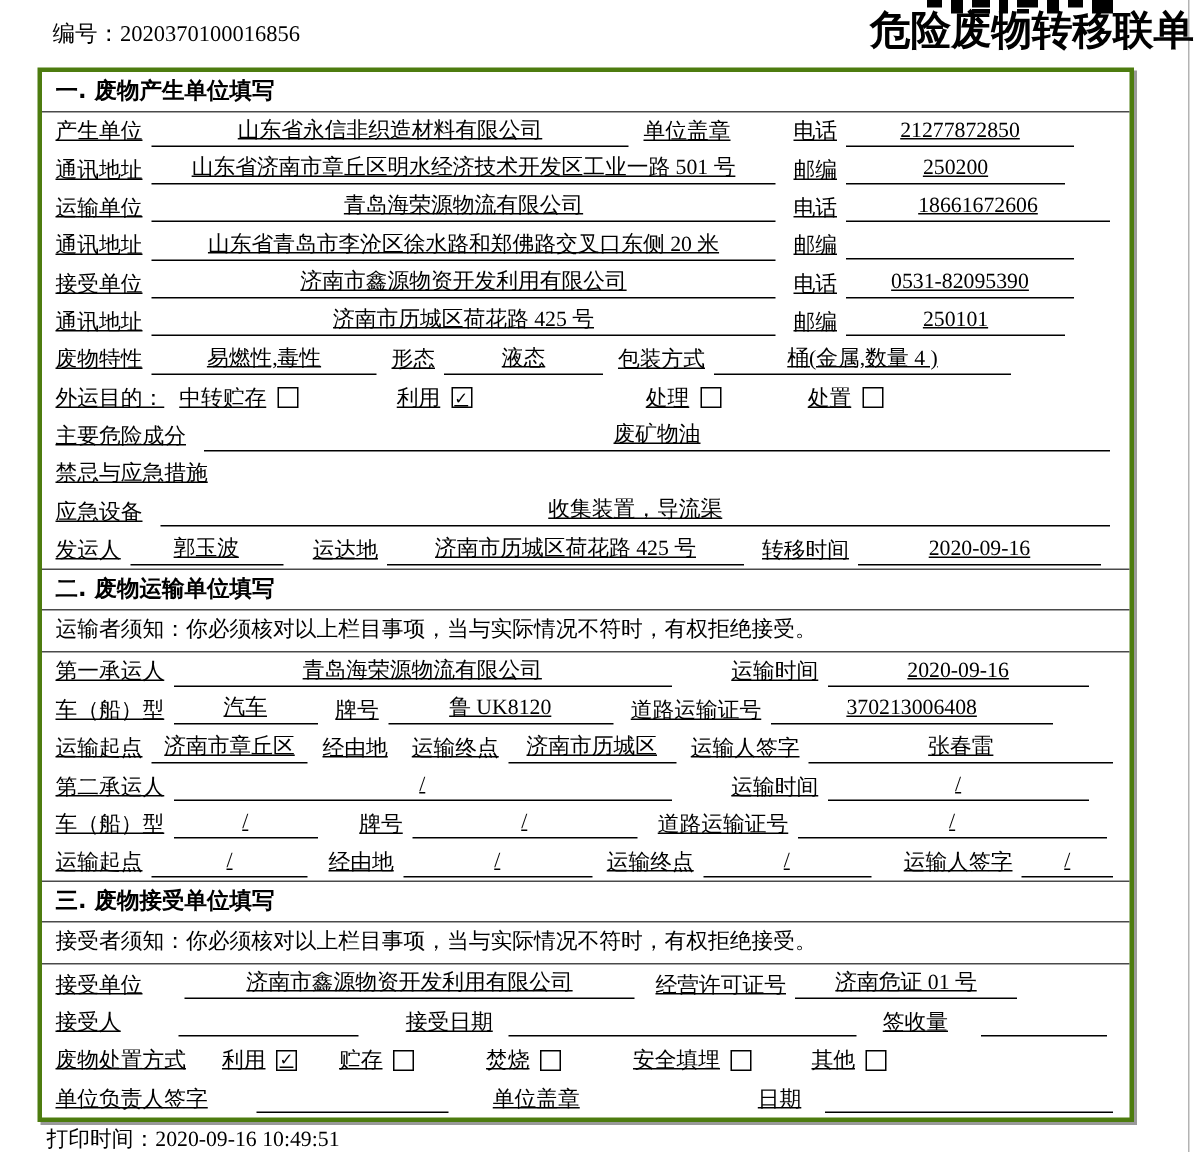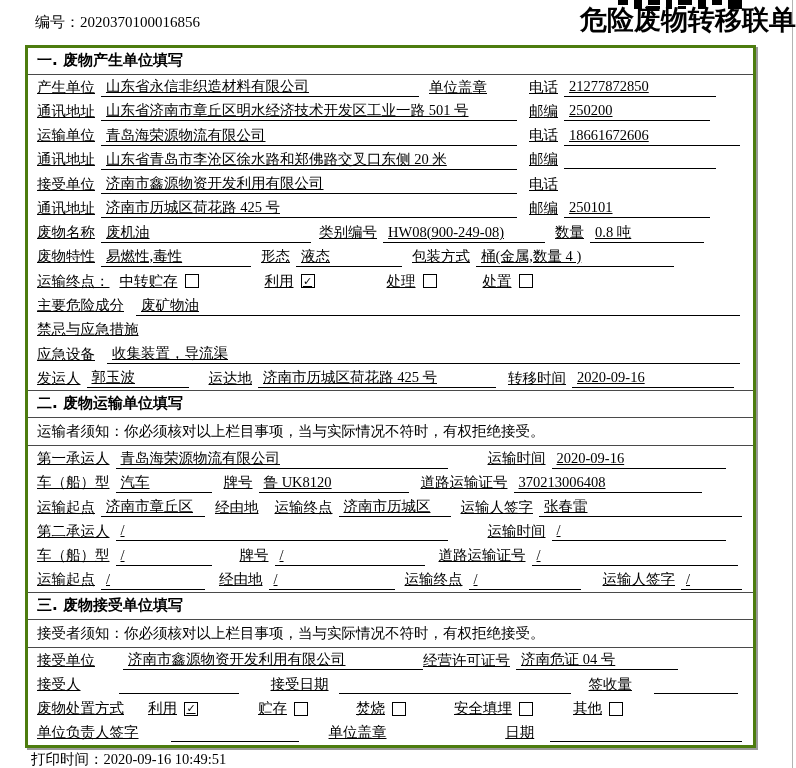--- a/index.html
+++ b/index.html
@@ -11,21 +11,21 @@
   .title{position:absolute;left:64px;right:0;top:2px;text-align:right;font-size:27px;font-weight:700;
          font-family:"DejaVu Sans","Liberation Sans",sans-serif;}
   .form{position:absolute;left:25px;top:45px;width:731px;height:703px;box-sizing:border-box;
         border:3px solid #4d7c0f;box-shadow:2px 2px 0 #999;display:flex;flex-direction:column;font-size:14.5px;}
   .sec{flex:none;height:26px;line-height:25px;padding:0 9px;font-weight:700;font-size:15px;
        font-family:"DejaVu Sans","Liberation Sans",sans-serif;border-bottom:1px solid #4a4a4a;}
   .sec.mid{border-top:1px solid #4a4a4a;}
   .notice{flex:none;height:27px;line-height:26px;padding:0 9px;border-bottom:1px solid #4a4a4a;}
   .row{flex:1;display:flex;align-items:center;padding:0 9px;min-height:0;white-space:nowrap;text-decoration:underline;}
   .lbl{flex:none;margin-right:6px;}
-  .val{border-bottom:1px solid #000;min-height:19px;line-height:19px;padding:0 5px;box-sizing:border-box;}
+  .val{border-bottom:1px solid #000;min-height:19px;line-height:19px;padding:0 5px;box-sizing:border-box;text-align:center;}
   .lg{width:492px;flex:none;display:flex;align-items:center;}
   .rg{flex:1;display:flex;align-items:center;}
   .opt{display:flex;align-items:center;}
   .cbx{width:12px;height:12px;flex:none;border:1px solid #000;margin-left:7px;display:flex;align-items:center;
        justify-content:center;font-size:11px;line-height:11px;font-family:"DejaVu Sans",sans-serif;}
   .sp{flex:none;}
   .prt{position:absolute;left:31px;top:750px;font-size:14.5px;}
 </style>
 </head>
 <body>
@@ -104,67 +104,60 @@
       </div>
     </div>
 
     <div class="row">
       <div class="lg">
         <span class="lbl">接受单位</span>
         <span class="val" style="flex:1;margin-right:12px">济南市鑫源物资开发利用有限公司</span>
       </div>
       <div class="rg">
         <span class="lbl">电话</span>
+        <span class="val" style="flex:1;margin-right:28px">0531-82095390</span>
       </div>
     </div>
 
     <div class="row">
       <div class="lg">
         <span class="lbl">通讯地址</span>
         <span class="val" style="flex:1;margin-right:12px">济南市历城区荷花路 425 号</span>
       </div>
       <div class="rg">
         <span class="lbl">邮编</span>
         <span class="val" style="flex:1;margin-right:34px">250101</span>
       </div>
     </div>
 
-    <div class="row">
-      <span class="lbl">废物名称</span>
-      <span class="val" style="width:210px">废机油</span>
-      <span class="lbl" style="margin-left:8px">类别编号</span>
-      <span class="val" style="width:162px">HW08(900-249-08)</span>
-      <span class="lbl" style="margin-left:10px">数量</span>
-      <span class="val" style="flex:1;margin-right:40px">0.8 吨</span>
-    </div>
 
     <div class="row">
       <span class="lbl">废物特性</span>
       <span class="val" style="width:150px">易燃性,毒性</span>
       <span class="lbl" style="margin-left:10px">形态</span>
       <span class="val" style="width:106px">液态</span>
       <span class="lbl" style="margin-left:10px">包装方式</span>
       <span class="val" style="flex:1;margin-right:70px">桶(金属,数量 4 )</span>
     </div>
 
     <div class="row">
-      <span class="lbl">运输终点：</span>
+      <span class="lbl">外运目的：</span>
       <span class="opt" style="margin-left:4px">
         <span>中转贮存</span>
         <span class="cbx"></span>
       </span>
       <span class="opt" style="margin-left:66px">
         <span>利用</span>
         <span class="cbx">✓</span>
       </span>
-      <span class="opt" style="margin-left:72px">
+      <span class="opt" style="margin-left:116px">
         <span>处理</span>
         <span class="cbx"></span>
       </span>
-      <span class="opt" style="margin-left:46px">
+      <span class="opt" style="margin-left:58px">
         <span>处置</span>
         <span class="cbx"></span>
       </span>
     </div>
 
     <div class="row">
       <span class="lbl">主要危险成分</span>
       <span class="val" style="flex:1;margin-right:4px;margin-left:6px">废矿物油</span>
     </div>
 
@@ -241,40 +234,40 @@
       <span class="lbl" style="margin-left:22px">运输人签字</span>
       <span class="val" style="flex:1;margin-right:2px">/</span>
     </div>
 
     <div class="sec mid">三. 废物接受单位填写</div>
     <div class="notice">接受者须知：你必须核对以上栏目事项，当与实际情况不符时，有权拒绝接受。</div>
 
     <div class="row">
       <span class="lbl">接受单位</span>
       <span class="val" style="width:300px;margin-left:22px">济南市鑫源物资开发利用有限公司</span>
-      <span class="lbl" style="">经营许可证号</span>
-      <span class="val" style="flex:1;margin-right:66px">济南危证 04 号</span>
+      <span class="lbl" style="margin-left:14px">经营许可证号</span>
+      <span class="val" style="flex:1;margin-right:66px">济南危证 01 号</span>
     </div>
 
     <div class="row">
       <span class="lbl">接受人</span>
       <span class="val" style="width:120px;margin-left:32px"></span>
       <span class="lbl" style="margin-left:32px">接受日期</span>
       <span class="val" style="width:232px;margin-left:4px"></span>
       <span class="lbl" style="margin-left:18px">签收量</span>
       <span class="val" style="flex:1;margin-right:6px;margin-left:16px"></span>
     </div>
 
     <div class="row">
       <span class="lbl">废物处置方式</span>
       <span class="opt" style="margin-left:18px">
         <span>利用</span>
         <span class="cbx">✓</span>
       </span>
-      <span class="opt" style="margin-left:60px">
+      <span class="opt" style="margin-left:28px">
         <span>贮存</span>
         <span class="cbx"></span>
       </span>
       <span class="opt" style="margin-left:48px">
         <span>焚烧</span>
         <span class="cbx"></span>
       </span>
       <span class="opt" style="margin-left:48px">
         <span>安全填埋</span>
         <span class="cbx"></span>

